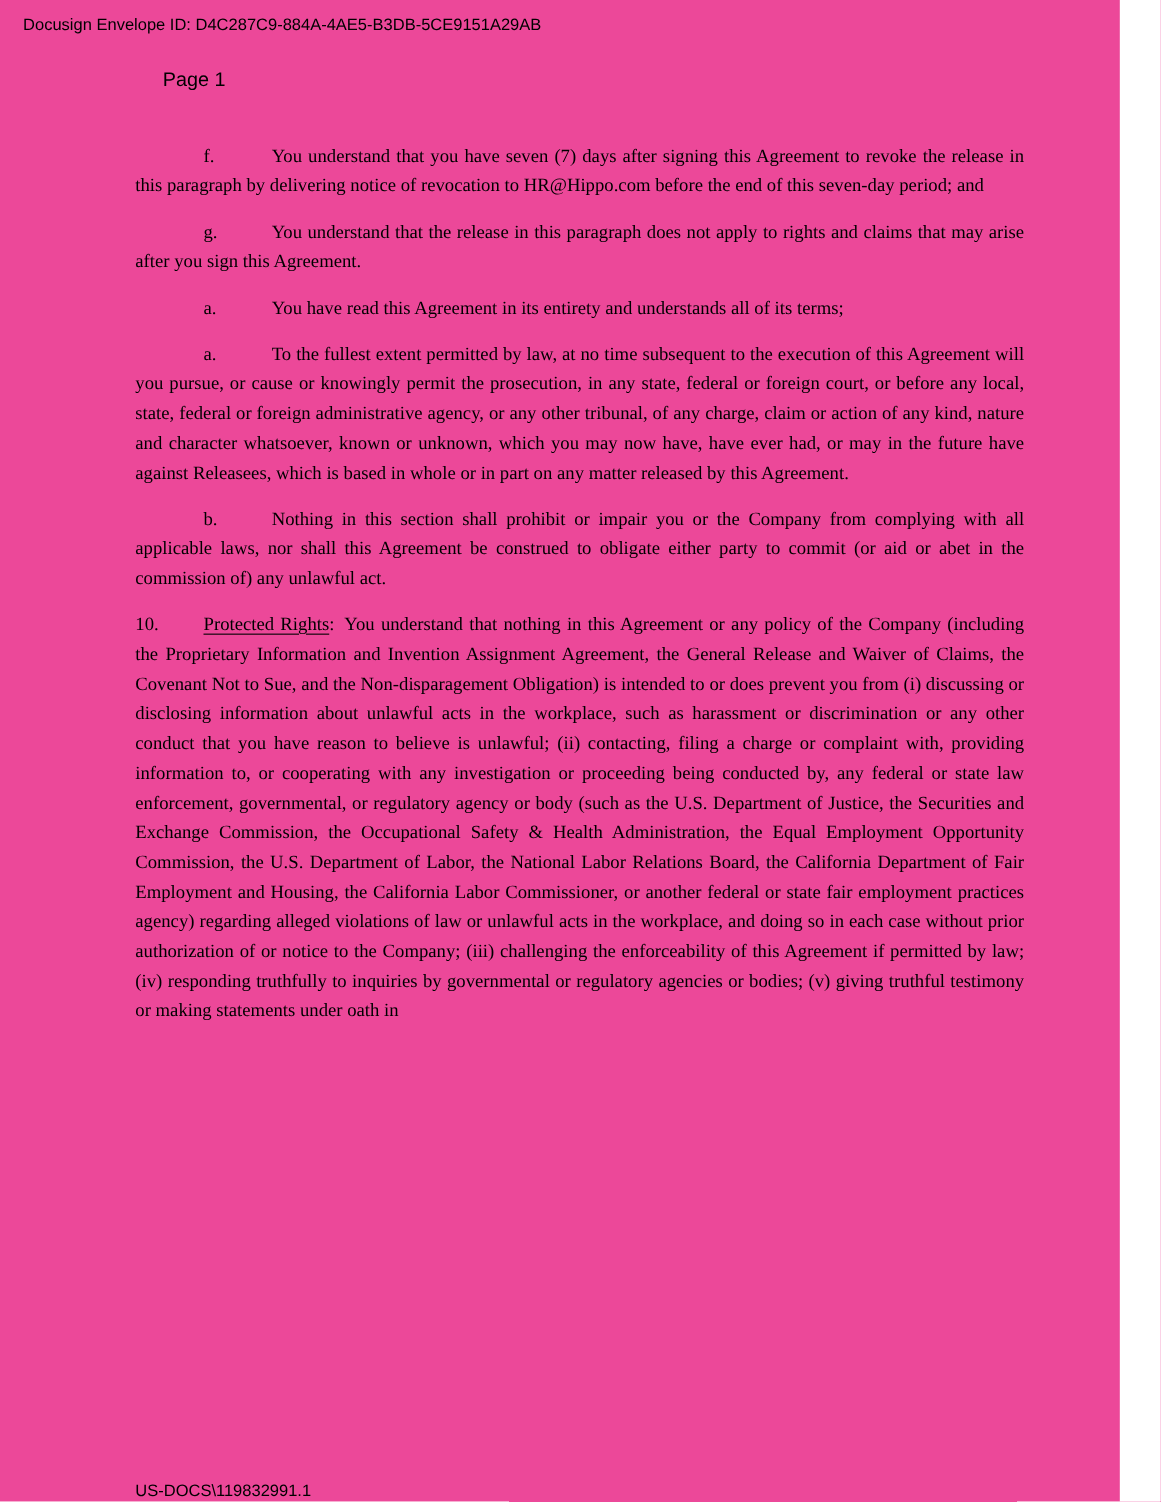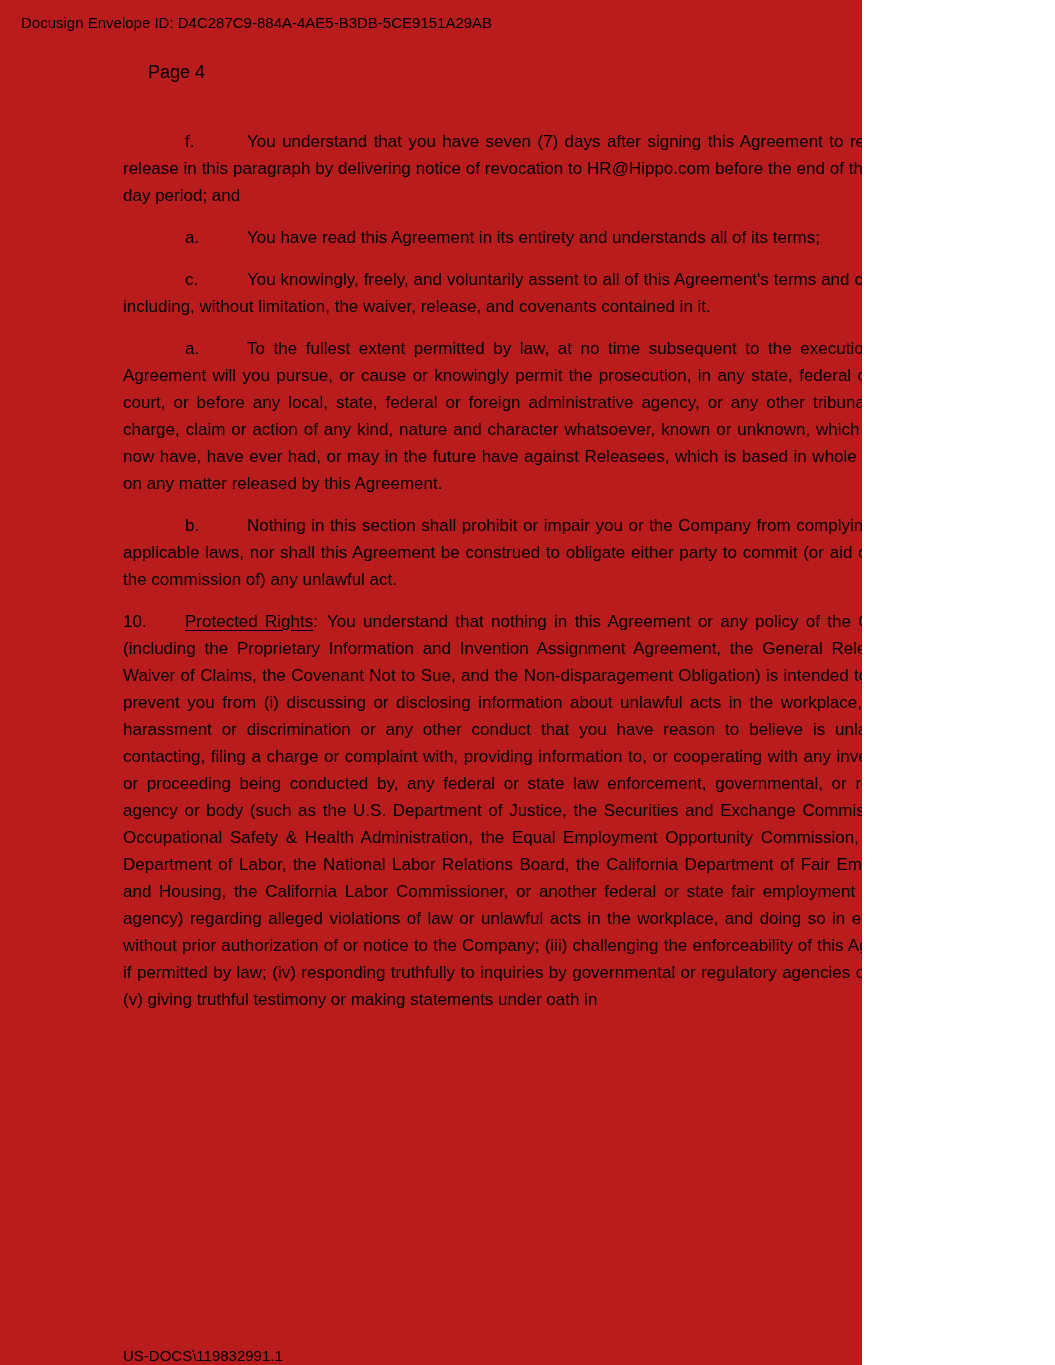--- a/index.html
+++ b/index.html
@@ -1,20 +1,20 @@
 <!DOCTYPE html>
 <html><head>
 <meta charset="utf-8">
 <style>
   html, body { margin: 0; padding: 0; background: #ffffff; }
   .page {
     position: relative;
-    width: 862px;
+    width: 1018px;
     height: 1365px;
-    background: #b91c1c;
+    background: #ec4899;
     color: #000000;
     font-family: "Liberation Sans", "DejaVu Sans", sans-serif;
     overflow: hidden;
   }
   .envelope-header {
     position: absolute;
     left: 21px;
     top: 13px;
     font-size: 15px;
     line-height: 19px;
@@ -31,20 +31,21 @@
     position: absolute;
     left: 123px;
     top: 128px;
     width: 808px;
   }
   p.para {
     margin: 0 0 15px 0;
     font-size: 17px;
     line-height: 27px;
     text-align: justify;
+    font-family: Liberation Serif, serif;
   }
   p.para:last-child { margin-bottom: 0; }
   p.item { text-indent: 62px; }
   p.sect { text-indent: 0; }
   .marker {
     display: inline-block;
     width: 62px;
     text-indent: 0;
     text-align: left;
   }
@@ -63,32 +64,32 @@
     white-space: nowrap;
   }
 </style>
 </head>
 <body>
 
 <div class="page">
 
   <div class="envelope-header">Docusign Envelope ID: D4C287C9-884A-4AE5-B3DB-5CE9151A29AB</div>
 
-  <div class="page-number">Page 4</div>
+  <div class="page-number">Page 1</div>
 
   <div class="doc-body">
 
     <p class="para item"><span class="marker">f.</span><span>You understand that you have seven (7) days after signing this Agreement to revoke the release in this paragraph by delivering notice of revocation to HR@Hippo.com before the end of this seven-day period; and</span></p>
 
+    <p class="para item"><span class="marker">g.</span><span>You understand that the release in this paragraph does not apply to rights and claims that may arise after you sign this Agreement.</span></p>
 
 
     <p class="para item"><span class="marker">a.</span><span>You have read this Agreement in its entirety and understands all of its terms;</span></p>
 
 
-    <p class="para item"><span class="marker">c.</span><span>You knowingly, freely, and voluntarily assent to all of this Agreement's terms and conditions including, without limitation, the waiver, release, and covenants contained in it.</span></p>
 
 
     <p class="para item"><span class="marker">a.</span><span>To the fullest extent permitted by law, at no time subsequent to the execution of this Agreement will you pursue, or cause or knowingly permit the prosecution, in any state, federal or foreign court, or before any local, state, federal or foreign administrative agency, or any other tribunal, of any charge, claim or action of any kind, nature and character whatsoever, known or unknown, which you may now have, have ever had, or may in the future have against Releasees, which is based in whole or in part on any matter released by this Agreement.</span></p>
 
     <p class="para item"><span class="marker">b.</span><span>Nothing in this section shall prohibit or impair you or the Company from complying with all applicable laws, nor shall this Agreement be construed to obligate either party to commit (or aid or abet in the commission of) any unlawful act.</span></p>
 
     <p class="para sect"><span class="marker">10.</span><span class="utitle">Protected Rights</span><span class="sep">:</span><span class="rest">You understand that nothing in this Agreement or any policy of the Company (including the Proprietary Information and Invention Assignment Agreement, the General Release and Waiver of Claims, the Covenant Not to Sue, and the Non-disparagement Obligation) is intended to or does prevent you from (i) discussing or disclosing information about unlawful acts in the workplace, such as harassment or discrimination or any other conduct that you have reason to believe is unlawful; (ii) contacting, filing a charge or complaint with, providing information to, or cooperating with any investigation or proceeding being conducted by, any federal or state law enforcement, governmental, or regulatory agency or body (such as the U.S. Department of Justice, the Securities and Exchange Commission, the Occupational Safety &amp; Health Administration, the Equal Employment Opportunity Commission, the U.S. Department of Labor, the National Labor Relations Board, the California Department of Fair Employment and Housing, the California Labor Commissioner, or another federal or state fair employment practices agency) regarding alleged violations of law or unlawful acts in the workplace, and doing so in each case without prior authorization of or notice to the Company; (iii) challenging the enforceability of this Agreement if permitted by law; (iv) responding truthfully to inquiries by governmental or regulatory agencies or bodies; (v) giving truthful testimony or making statements under oath in</span></p>
 
   </div>
 

